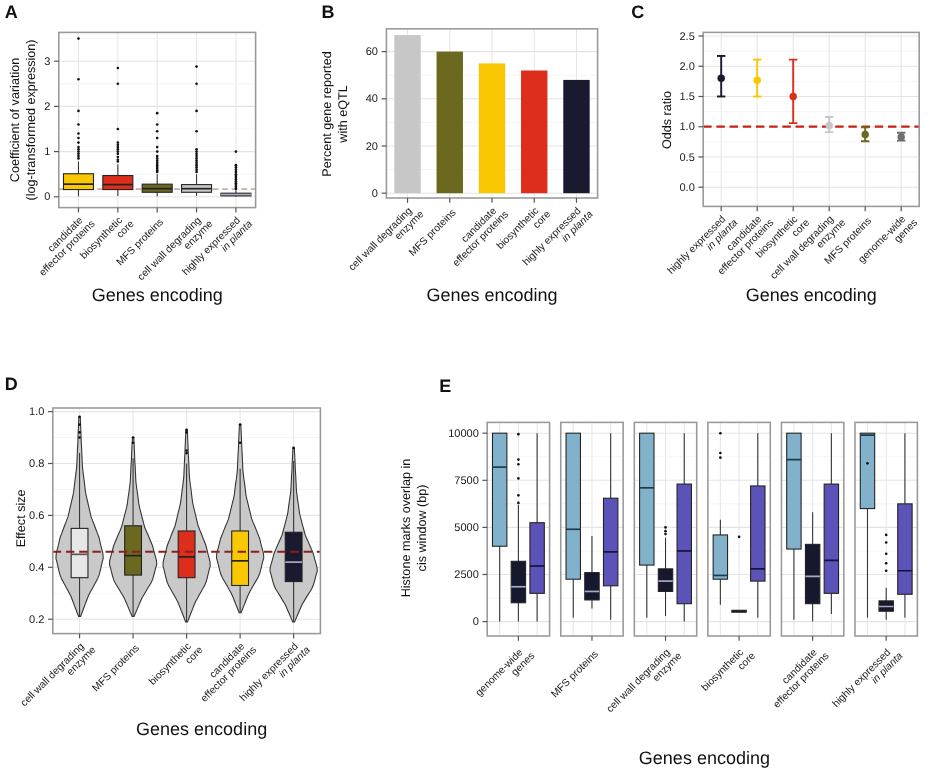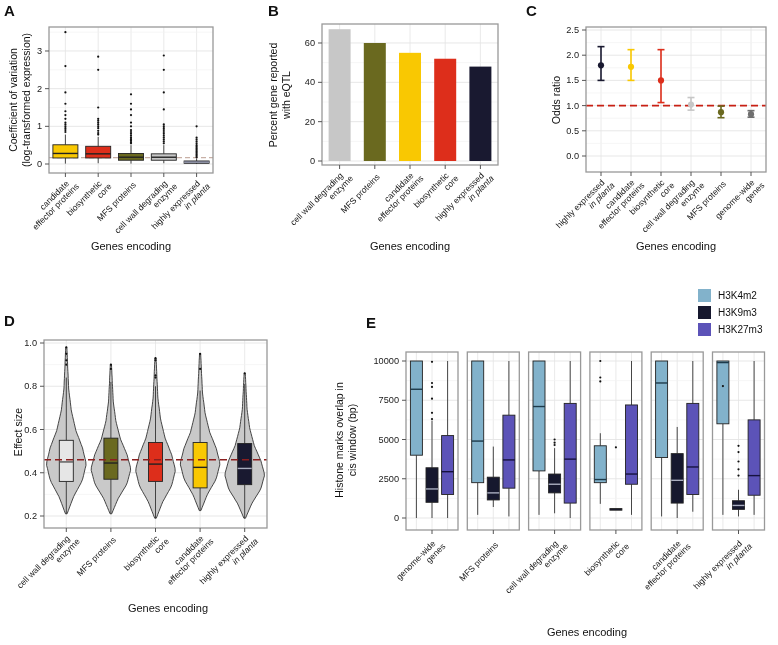--- a/index.html
+++ b/index.html
@@ -1,21 +1,21 @@
 <!DOCTYPE html>
 <html><head>
 <meta charset="utf-8">
 <style>
   html,body{margin:0;padding:0;background:#fff;}
   .figure{position:relative;width:778px;height:645px;background:#ffffff;overflow:hidden;
           font-family:"Liberation Sans",sans-serif;}
   svg{position:absolute;left:0;top:0;}
   svg text{font-family:"Liberation Sans",sans-serif;}
   .pl{position:absolute;font-weight:700;font-size:15px;color:#111;}
-  .xt{position:absolute;font-size:11px;color:#111;transform:translate(-50%,-50%);white-space:nowrap;}
+  .xt{position:absolute;font-size:15px;color:#111;transform:translate(-50%,-50%);white-space:nowrap;}
   .yl{position:absolute;font-size:10.5px;color:#111;transform:translate(-50%,-50%) rotate(-90deg);white-space:nowrap;}
   .legend{position:absolute;left:698px;top:289px;}
   .lrow{display:flex;align-items:center;margin-bottom:4px;}
   .sw{width:13px;height:13px;margin-right:7px;flex:0 0 13px;}
   .ll{font-size:10px;color:#111;white-space:nowrap;}
 </style>
 </head>
 <body>
 
 <div class="figure">
@@ -626,27 +626,13 @@
   <div class="yl" style="left:18px;top:432px">Effect size</div>
   <div class="yl" style="left:339px;top:440px">Histone marks overlap in</div>
   <div class="yl" style="left:352px;top:440px">cis window (bp)</div>
 
   <div class="xt" style="left:131px;top:246px">Genes encoding</div>
   <div class="xt" style="left:410px;top:246px">Genes encoding</div>
   <div class="xt" style="left:676px;top:246px">Genes encoding</div>
   <div class="xt" style="left:168px;top:608px">Genes encoding</div>
   <div class="xt" style="left:587px;top:632px">Genes encoding</div>
 
-  <div class="legend">
-    <div class="lrow">
-      <span class="sw" style="background: rgb(130, 178, 203);"></span>
-      <span class="ll">H3K4m2</span>
-    </div>
-    <div class="lrow">
-      <span class="sw" style="background: rgb(22, 24, 46);"></span>
-      <span class="ll">H3K9m3</span>
-    </div>
-    <div class="lrow">
-      <span class="sw" style="background: rgb(92, 83, 184);"></span>
-      <span class="ll">H3K27m3</span>
-    </div>
-  </div>
 </div>
 
 </body></html>

